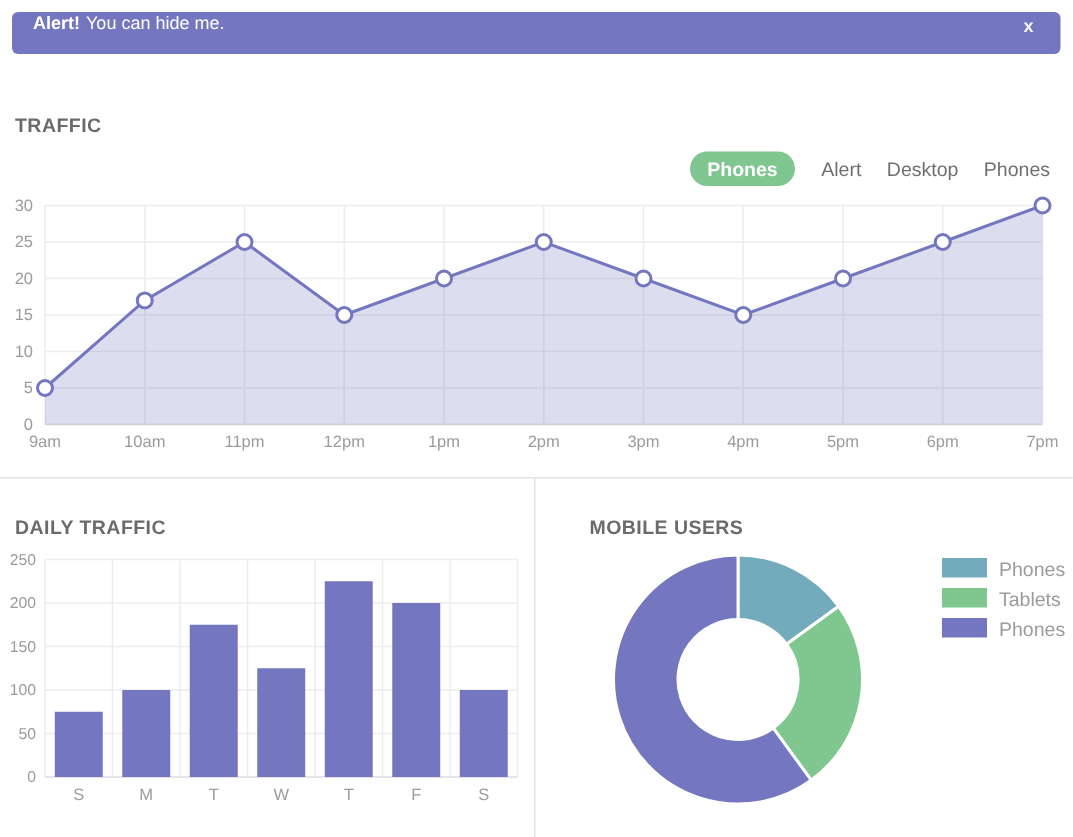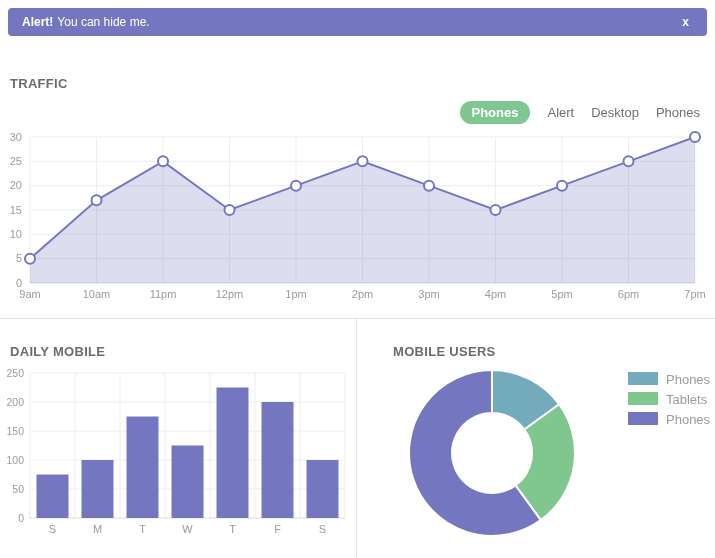--- a/index.html
+++ b/index.html
@@ -3,21 +3,21 @@
 <meta charset="utf-8">
 <style>
   * { box-sizing: border-box; margin: 0; padding: 0; }
   html, body { width: 715px; height: 558px; background: #ffffff; overflow: hidden;
     font-family: "Liberation Sans", sans-serif; }
 
   
   .alert {
     position: absolute; left: 8px; top: 8px; right: 8px; height: 28px;
     background: #7477bf; border-radius: 4px; color: #ffffff;
-    display: flex; align-items: center; justify-content: space-between;
+    display: flex; justify-content: space-between;
     padding: 0 14px; font-size: 12px;
   }
   .alert strong { font-weight: bold; }
   .alert .msg { margin-left: 4px; }
   .alert-close { font-weight: bold; font-size: 12px; cursor: pointer; opacity: .95; padding: 2px 4px; }
 
   
   h2.sec-title {
     font-size: 13px; font-weight: bold; color: #6b6b6b; letter-spacing: .3px;
   }
@@ -119,21 +119,21 @@
         <text x="429" y="173" text-anchor="middle" font-size="11" fill="#9b9b9b">3pm</text>
         <text x="495.5" y="173" text-anchor="middle" font-size="11" fill="#9b9b9b">4pm</text>
         <text x="562" y="173" text-anchor="middle" font-size="11" fill="#9b9b9b">5pm</text>
         <text x="628.5" y="173" text-anchor="middle" font-size="11" fill="#9b9b9b">6pm</text>
         <text x="695" y="173" text-anchor="middle" font-size="11" fill="#9b9b9b">7pm</text>
       </svg></div>
 </section>
 
 <div class="bottom-row">
   <section class="panel left">
-    <h2 class="sec-title">DAILY MOBILE</h2>
+    <h2 class="sec-title">DAILY TRAFFIC</h2>
     <div class="bar-chart"><svg width="356" height="190" viewBox="0 0 356 190">
           <line x1="30" y1="12" x2="30" y2="157" stroke="#ededed" stroke-width="1"></line>
           <line x1="75" y1="12" x2="75" y2="157" stroke="#ededed" stroke-width="1"></line>
           <line x1="120" y1="12" x2="120" y2="157" stroke="#ededed" stroke-width="1"></line>
           <line x1="165" y1="12" x2="165" y2="157" stroke="#ededed" stroke-width="1"></line>
           <line x1="210" y1="12" x2="210" y2="157" stroke="#ededed" stroke-width="1"></line>
           <line x1="255" y1="12" x2="255" y2="157" stroke="#ededed" stroke-width="1"></line>
           <line x1="300" y1="12" x2="300" y2="157" stroke="#ededed" stroke-width="1"></line>
           <line x1="345" y1="12" x2="345" y2="157" stroke="#ededed" stroke-width="1"></line>
           <line x1="30" y1="157" x2="345" y2="157" stroke="#dcdcdc" stroke-width="1"></line>

